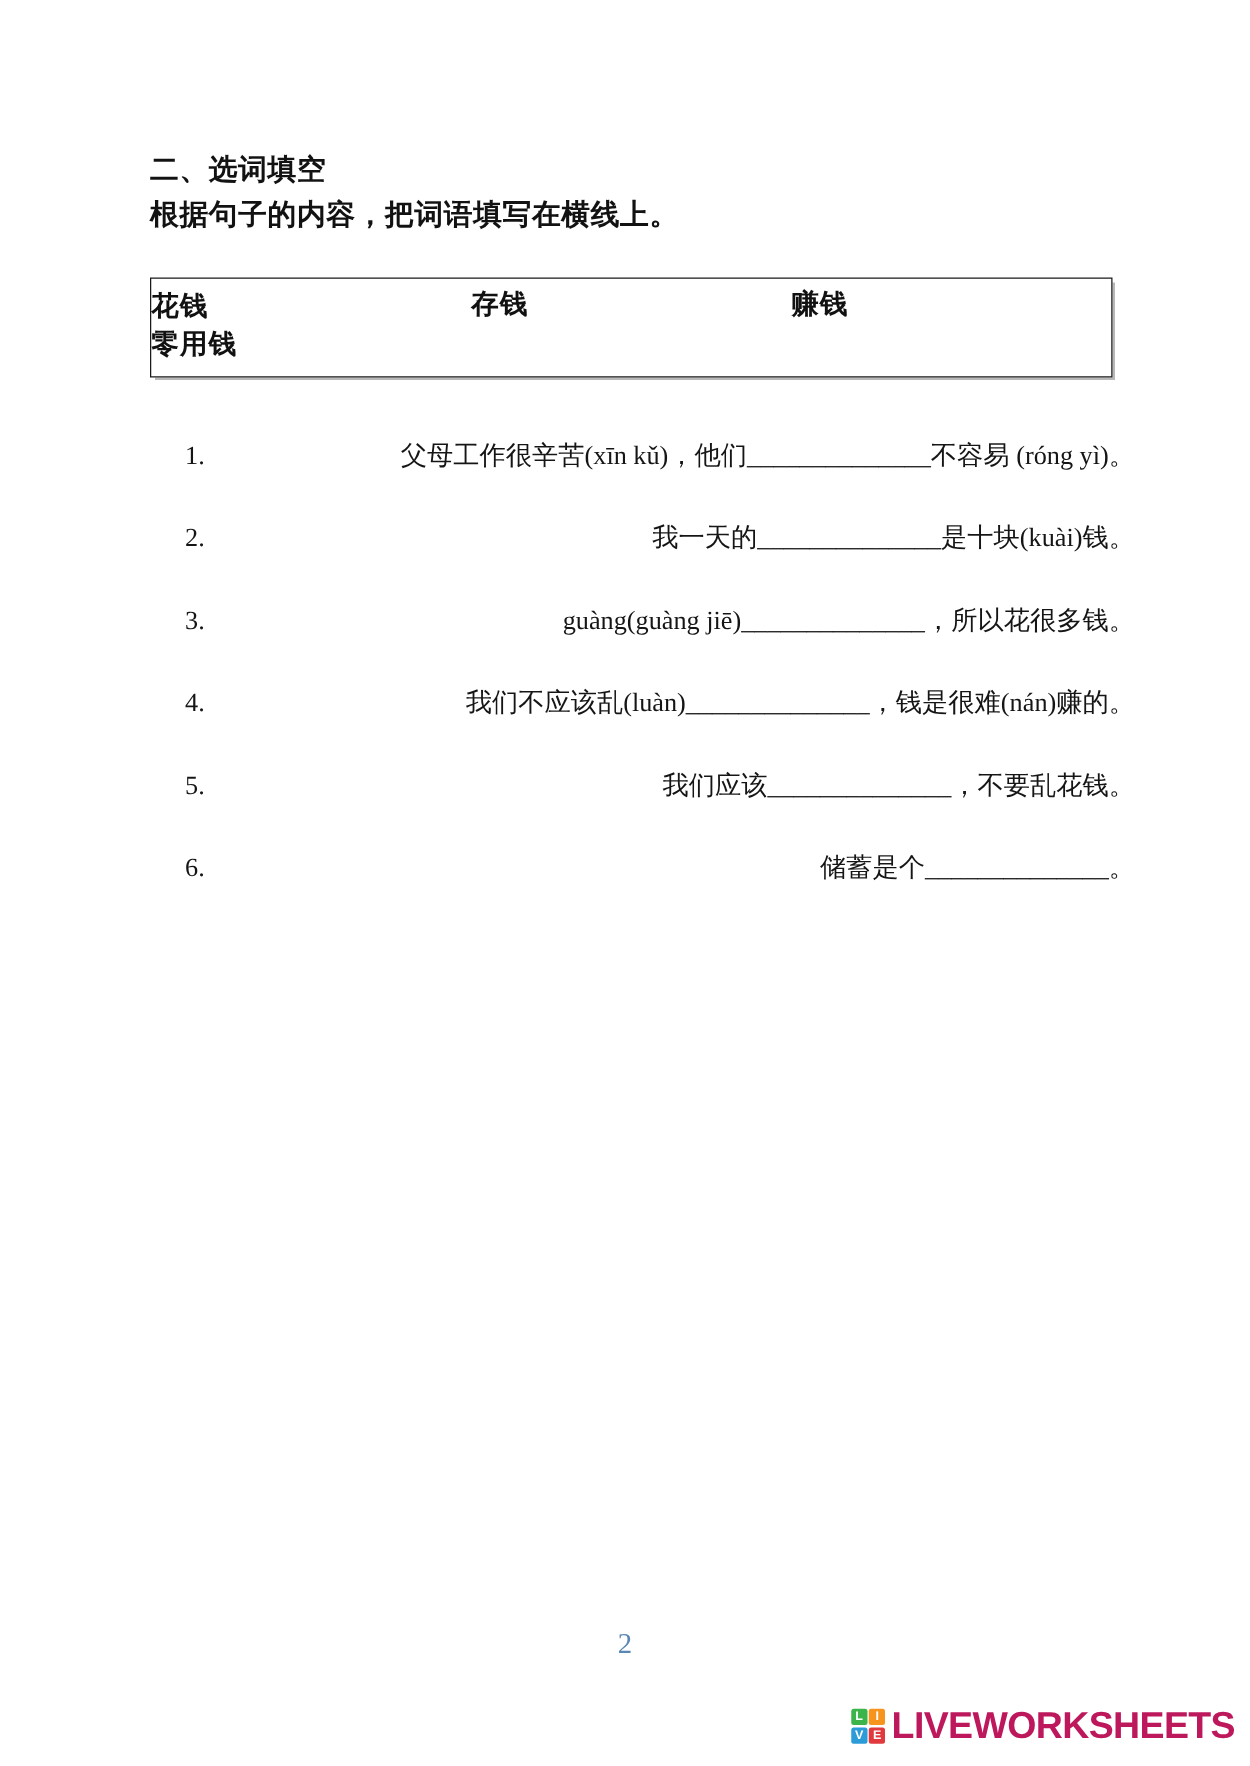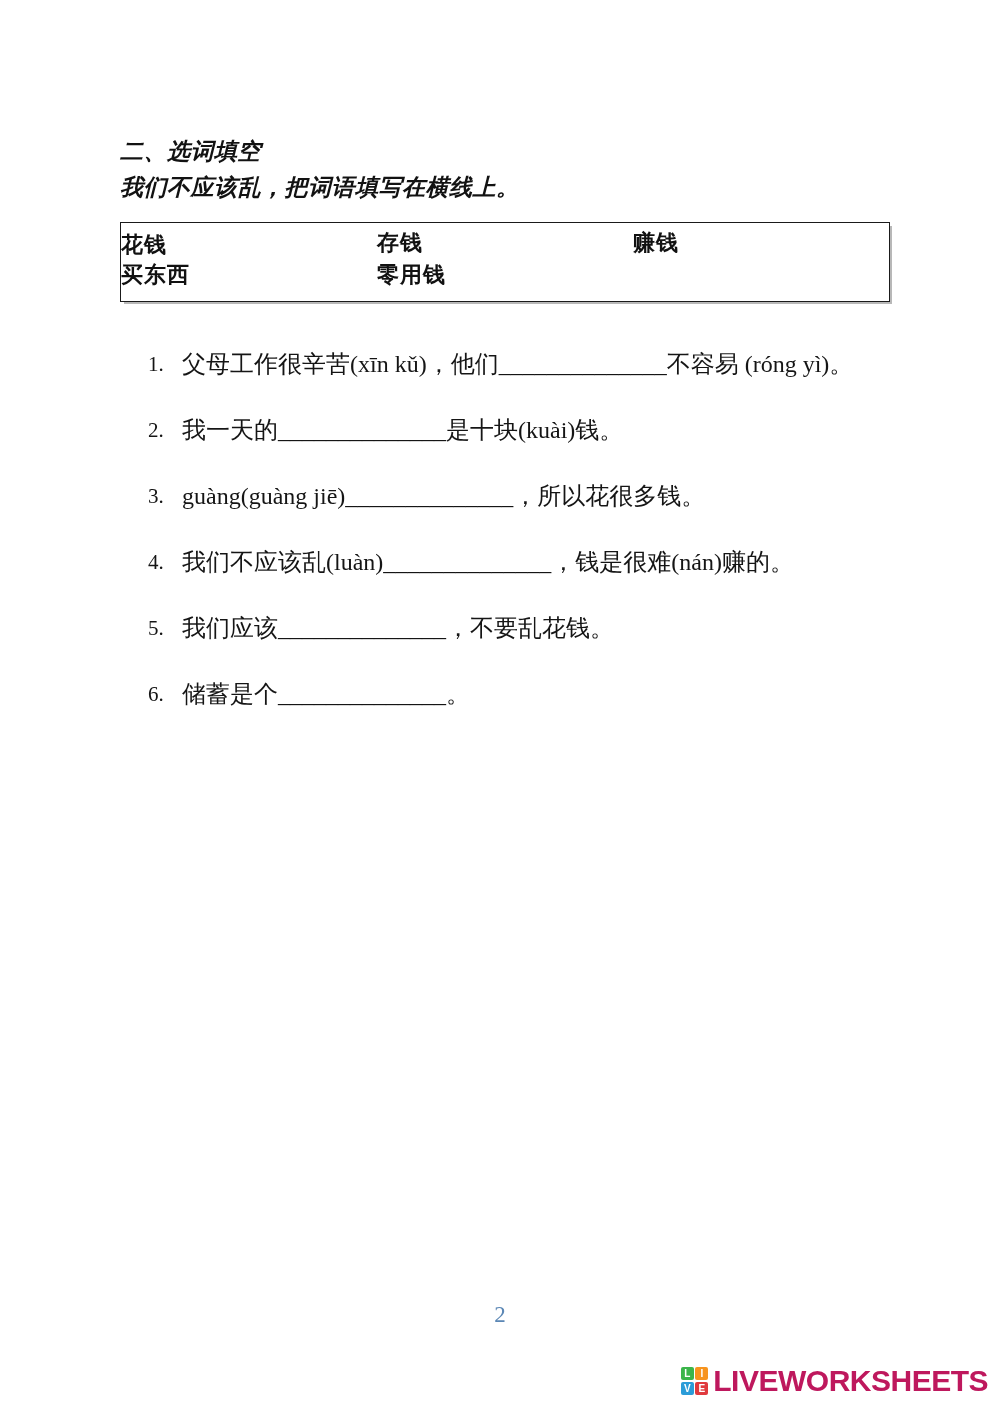--- a/index.html
+++ b/index.html
@@ -21,23 +21,22 @@
     left: 0; top: 0;
     width: 1000px;
     height: 1413px;
     background: #ffffff;
   }
 
   
   .heading-block {
     position: absolute;
     left: 120px;
-    top: 134px;
+    top: 118px;
     width: 780px;
-    font-style: italic;
   }
   .heading-line {
     font-family: "Liberation Serif", "DejaVu Serif", serif;
     font-weight: bold;
     font-size: 23px;
     line-height: 36px;
     letter-spacing: 0.5px;
     color: #121212;
     white-space: nowrap;
   }
@@ -89,23 +88,24 @@
   .q-num {
     position: absolute;
     left: 0;
     top: 0;
     font-size: 21px;
     line-height: 52px;
     color: #151515;
   }
   .q-text {
     display: block;
-    font-size: 24px;
+    font-size: 21px;
     line-height: 52px;
     word-break: break-word;
+    text-align: right;
   }
 
   
   .page-number {
     position: absolute;
     left: 0;
     top: 1302px;
     width: 1000px;
     text-align: center;
     font-size: 23px;
@@ -148,31 +148,30 @@
     line-height: 30px;
   }
 </style>
 </head>
 <body>
 
 <div class="page">
 
   <div class="heading-block">
     <div class="heading-line">二、选词填空</div>
-    <div class="heading-line">我们不应该乱，把词语填写在横线上。</div>
+    <div class="heading-line">根据句子的内容，把词语填写在横线上。</div>
   </div>
 
   <div class="wordbank">
     <div class="wb-row">
       <div class="wb-cell c1">花钱</div>
       <div class="wb-cell c2">存钱</div>
       <div class="wb-cell c3">赚钱</div>
     </div>
     <div class="wb-row">
-      <div class="wb-cell c2">买东西</div>
       <div class="wb-cell c3">零用钱</div>
     </div>
   </div>
 
   <div class="questions">
     <div class="q-item">
       <span class="q-num">1.</span>
       <span class="q-text">父母工作很辛苦(xīn kǔ)，他们______________不容易 (róng yì)。</span>
     </div>
     <div class="q-item">

